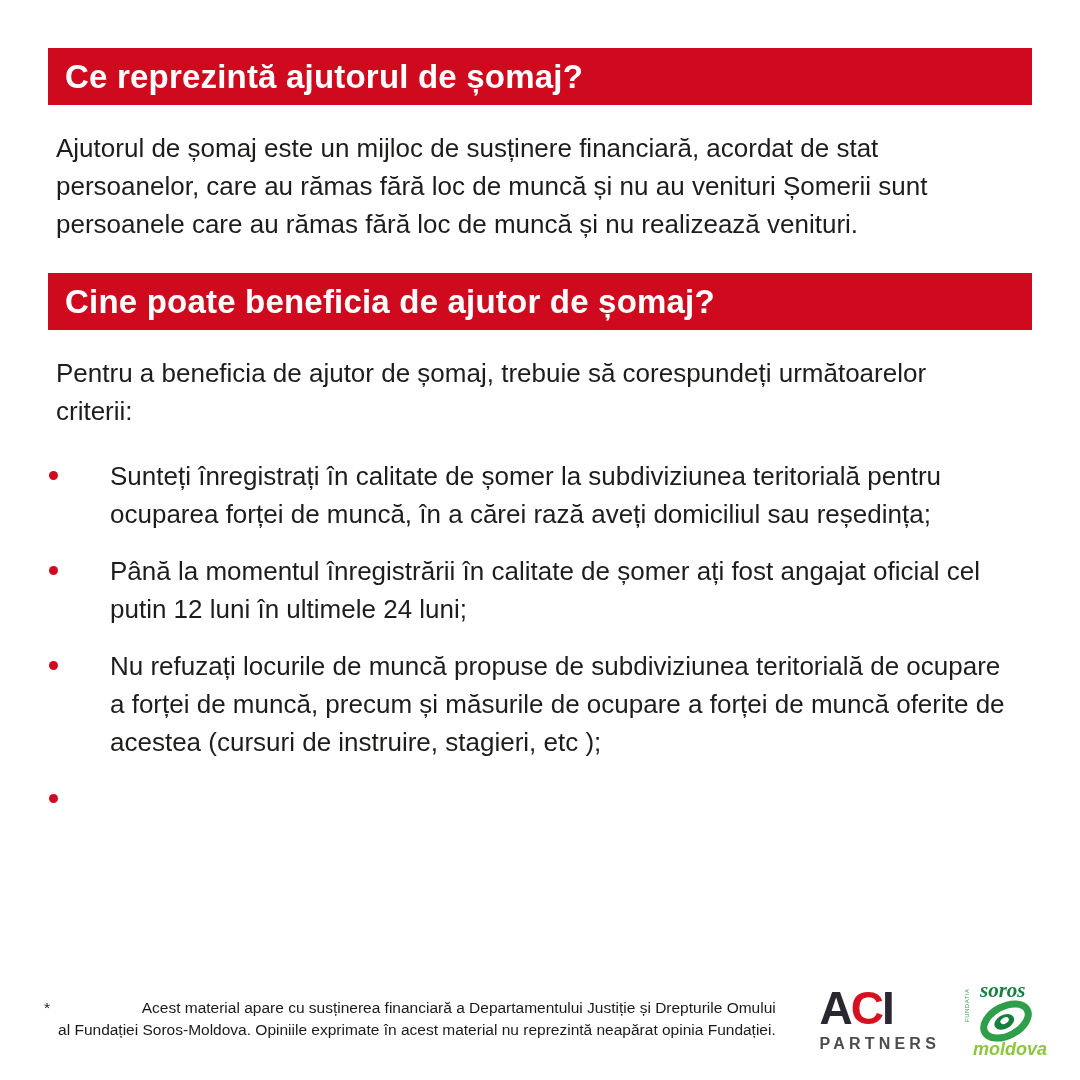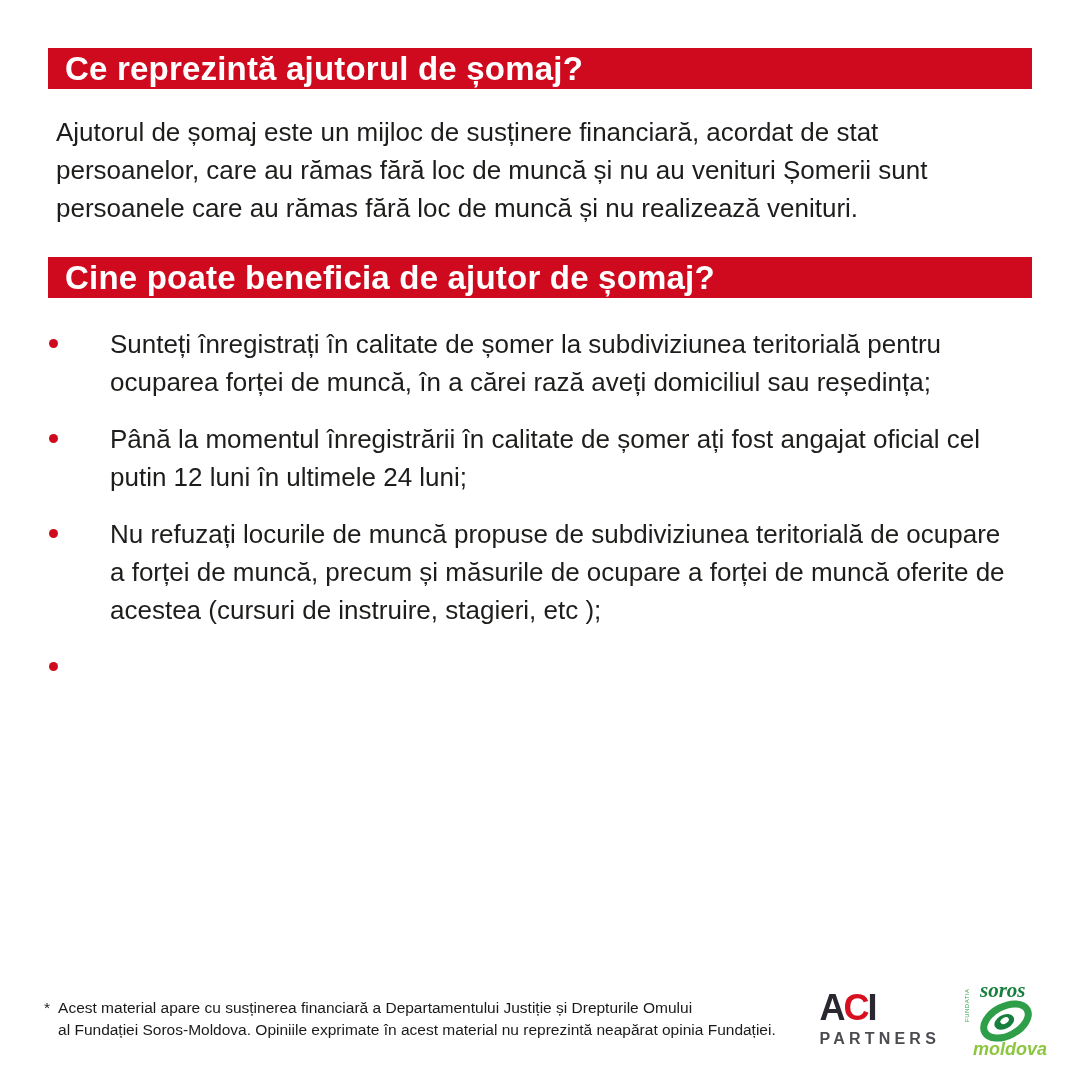--- a/index.html
+++ b/index.html
@@ -10,34 +10,34 @@
     --aci_dark:#2b2731;
     --aci_red:#d6101f;
     --aci_gray:#4c4b50;
     --soros_dark:#177f3d;
     --soros_mid:#2f9e48;
     --soros_light:#8cc63f;
   }
   html,body{margin:0;padding:0;background:#ffffff;}
   body{width:1080px;height:1080px;font-family:"Liberation Sans",sans-serif;color:var(--ink);}
   .page{position:relative;box-sizing:border-box;width:1080px;height:1080px;background:#ffffff;padding:48px 48px 0 48px;overflow:hidden;}
-  .banner{background:var(--accent);color:var(--banner_text);height:41px;display:flex;align-items:center;padding-left:17px;font-size:33px;font-weight:bold;letter-spacing:0.2px;}
+  .banner{background:var(--accent);color:var(--banner_text);height:57px;display:flex;align-items:center;padding-left:17px;font-size:33px;font-weight:bold;letter-spacing:0.2px;}
   .banner.second{margin-top:30px;text-align:center;}
   .body-text{white-space:pre-line;font-size:26px;line-height:38px;margin:24px 0 0 8px;}
   ul.bullets{list-style:none;margin:27px 0 0 0;padding:0;}
   ul.bullets li{display:flex;align-items:flex-start;margin-bottom:19px;gap:44px;}
   .dot{flex:none;width:9px;height:9px;border-radius:50%;background:var(--accent);margin:14px 8px 0 1px;}
   .bullet-text{white-space:pre-line;font-size:26px;line-height:38px;}
   footer{position:absolute;left:44px;right:24px;bottom:22px;display:flex;justify-content:space-between;align-items:center;}
   .note{display:flex;font-size:15.5px;line-height:22px;color:#1a1a1a;}
   .asterisk{margin-right:8px;}
-  .note-lines div{white-space:nowrap;}
+  .note-lines div{white-space:nowrap;text-align:right;}
   .logos{display:flex;align-items:center;gap:20px;}
   .aci{display:flex;flex-direction:column;align-items:flex-start;}
-  .aci-letters{font-size:36px;font-weight:800;line-height:1;letter-spacing:-2px;color:var(--aci_dark);}
+  .aci-letters{font-size:46px;font-weight:800;line-height:1;letter-spacing:-2px;color:var(--aci_dark);}
   .aci-letters .c{color:var(--aci_red);}
   .aci-sub{font-size:16px;font-weight:bold;letter-spacing:4.2px;color:var(--aci_gray);margin-top:4px;}
   .soros svg{display:block;}
 </style>
 </head>
 <body>
 
 <div class="page">
 
   <section>
@@ -46,20 +46,22 @@
     </div>
     <p class="body-text">Ajutorul de șomaj este un mijloc de susținere financiară, acordat de stat
 persoanelor, care au rămas fără loc de muncă și nu au venituri Șomerii sunt
 persoanele care au rămas fără loc de muncă și nu realizează venituri.</p>
   </section>
 
   <section>
     <div class="banner second">
       <span>Cine poate beneficia de ajutor de șomaj?</span>
     </div>
+    <p class="body-text">Pentru a beneficia de ajutor de șomaj, trebuie să corespundeți următoarelor
+criterii:</p>
 
     <ul class="bullets">
       <li>
         <span class="dot"></span>
         <span class="bullet-text">Sunteți înregistrați în calitate de șomer la subdiviziunea teritorială pentru
 ocuparea forței de muncă, în a cărei rază aveți domiciliul sau reședința;</span>
       </li>
       <li>
         <span class="dot"></span>
         <span class="bullet-text">Până la momentul înregistrării în calitate de șomer ați fost angajat oficial cel

